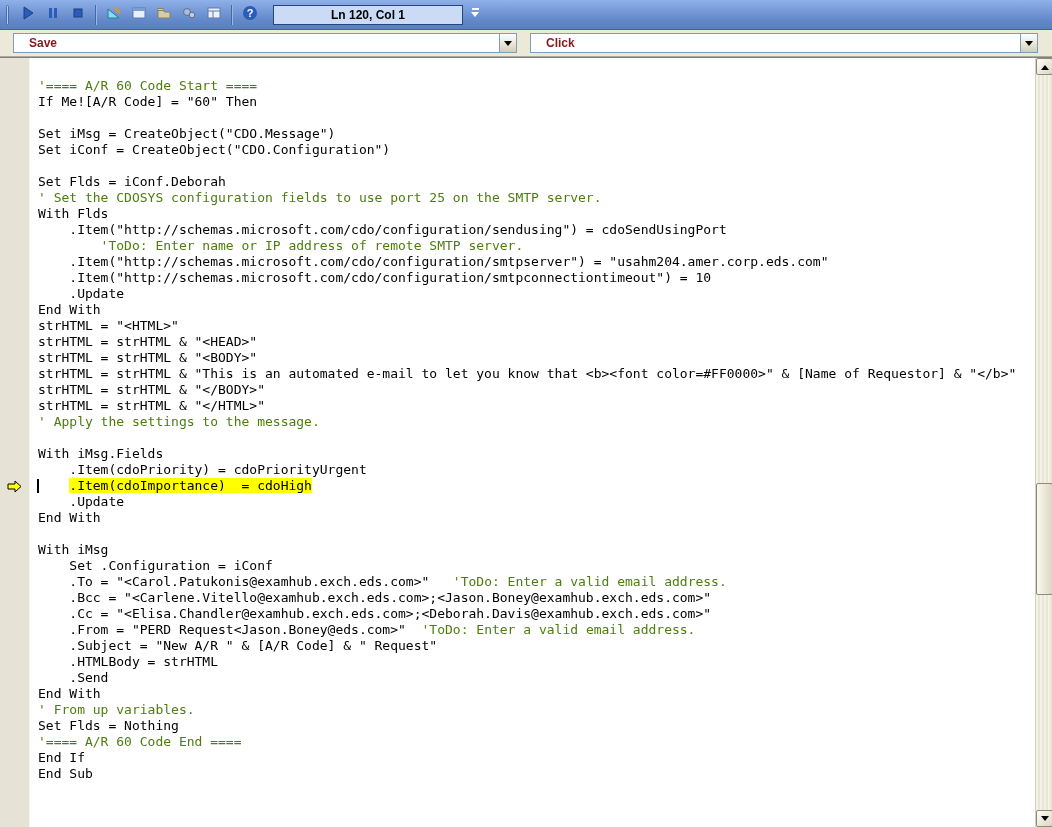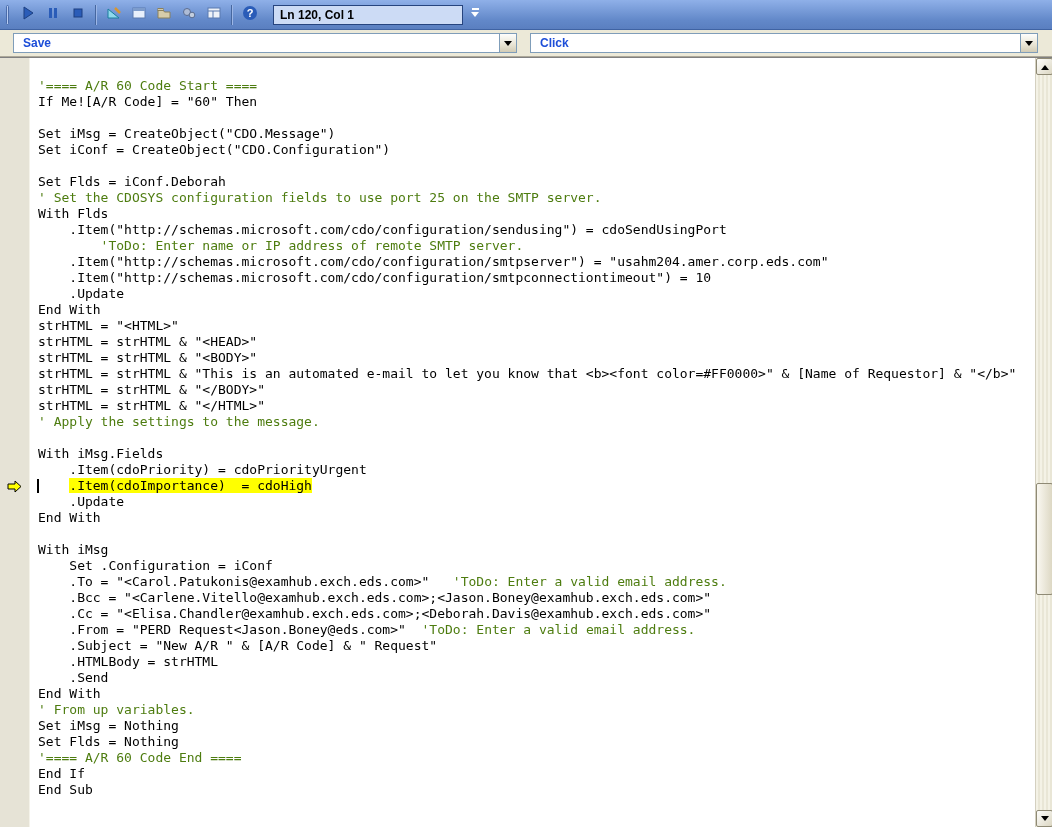--- a/index.html
+++ b/index.html
@@ -13,35 +13,35 @@
     border-bottom:1px solid #3f63a3;
     display:flex; align-items:center; padding:0 4px; gap:2px;
   }
   .grip { width:3px; height:20px; background:#b7ccf2; border:1px solid #4a6cab; border-radius:2px; margin:0 5px 0 2px; }
   .tb-btn { width:23px; height:22px; border:none; background:transparent; display:flex; align-items:center; justify-content:center; padding:0; cursor:default; }
   .tb-sep { width:1px; height:20px; background:#46679f; box-shadow:1px 0 0 #9cb6e6; margin:0 4px; }
   .ln-box {
     margin-left:10px; width:190px; height:20px;
     background:#ccdbf5; border:1px solid #26447e;
     display:flex; align-items:center; padding:0 6px;
-    font-size:12px; font-weight:700; color:#000;
+    font-size:12px; font-weight:700; color:#000;justify-content:center;
   }
   .tb-overflow { width:14px; height:22px; display:flex; flex-direction:column; align-items:center; justify-content:center; margin-left:3px; color:#fff; }
   .tb-overflow .bar { width:7px; height:0; border-top:2px solid #ffffff; margin-bottom:2px; }
   .tb-overflow .tri { width:0; height:0; border:4px solid transparent; border-top:5px solid #ffffff; }
 
   
   .combo-row {
     height:27px; background:#ece9d8; border-bottom:1px solid #aca899;
     display:flex; align-items:center; padding:0 14px 0 13px; gap:13px;
   }
   .combo { height:20px; background:#ffffff; border:1px solid #7f9db9; display:flex; align-items:center; }
   .combo-left { width:504px; }
   .combo-right { flex:1; }
-  .combo .val { flex:1; padding:0 9px; font-size:12px; font-weight:700; color:#1d4ed8; white-space:nowrap; overflow:hidden; }
+  .combo .val { flex:1; padding:0 15px; font-size:12px; font-weight:700; color:#7f1d1d; white-space:nowrap; overflow:hidden; }
   .combo .drop { width:17px; height:18px; background:linear-gradient(#fefefd,#e8e4d4 60%,#d2ccb6); border-left:1px solid #7f9db9; display:flex; align-items:center; justify-content:center; }
   .tri-down { width:0; height:0; border:4px solid transparent; border-top:5px solid #000; margin-top:4px; }
 
   
   .code-window { position:relative; height:770px; background:#ffffff; border-top:1px solid #808080; display:flex; }
   .margin-bar { width:30px; background:#e6e3d6; border-right:1px solid #f5f3ea; position:relative; flex:none; }
   .arrow { position:absolute; left:7px; }
   .code-scroll { flex:1; overflow:hidden; padding:20px 0 0 8px; position:relative; }
   .code-line { height:16px; white-space:pre; font-family:"DejaVu Sans Mono", monospace; font-size:13px; line-height:16px; color:#000; }
   .codetext { color:#000000; }
@@ -214,21 +214,20 @@
           <div class="code-line"><span class="codetext">    Set .Configuration = iConf</span></div>
           <div class="code-line"><span class="codetext">    .To = "&lt;Carol.Patukonis@examhub.exch.eds.com&gt;"   </span><span class="comment">'ToDo: Enter a valid email address.</span></div>
           <div class="code-line"><span class="codetext">    .Bcc = "&lt;Carlene.Vitello@examhub.exch.eds.com&gt;;&lt;Jason.Boney@examhub.exch.eds.com&gt;"</span></div>
           <div class="code-line"><span class="codetext">    .Cc = "&lt;Elisa.Chandler@examhub.exch.eds.com&gt;;&lt;Deborah.Davis@examhub.exch.eds.com&gt;"</span></div>
           <div class="code-line"><span class="codetext">    .From = "PERD Request&lt;Jason.Boney@eds.com&gt;"  </span><span class="comment">'ToDo: Enter a valid email address.</span></div>
           <div class="code-line"><span class="codetext">    .Subject = "New A/R " &amp; [A/R Code] &amp; " Request"</span></div>
           <div class="code-line"><span class="codetext">    .HTMLBody = strHTML</span></div>
           <div class="code-line"><span class="codetext">    .Send</span></div>
           <div class="code-line"><span class="codetext">End With</span></div>
           <div class="code-line"><span class="comment">' From up variables.</span></div>
-          <div class="code-line"><span class="codetext">Set iMsg = Nothing</span></div>
           <div class="code-line"><span class="codetext">Set Flds = Nothing</span></div>
           <div class="code-line"><span class="comment">'==== A/R 60 Code End ====</span></div>
           <div class="code-line"><span class="codetext">End If</span></div>
           <div class="code-line"><span class="codetext">End Sub</span></div>
         </div>
     </div>
 
     <div class="vscroll">
       <div class="sb up">
           <i class="t-up"></i>

